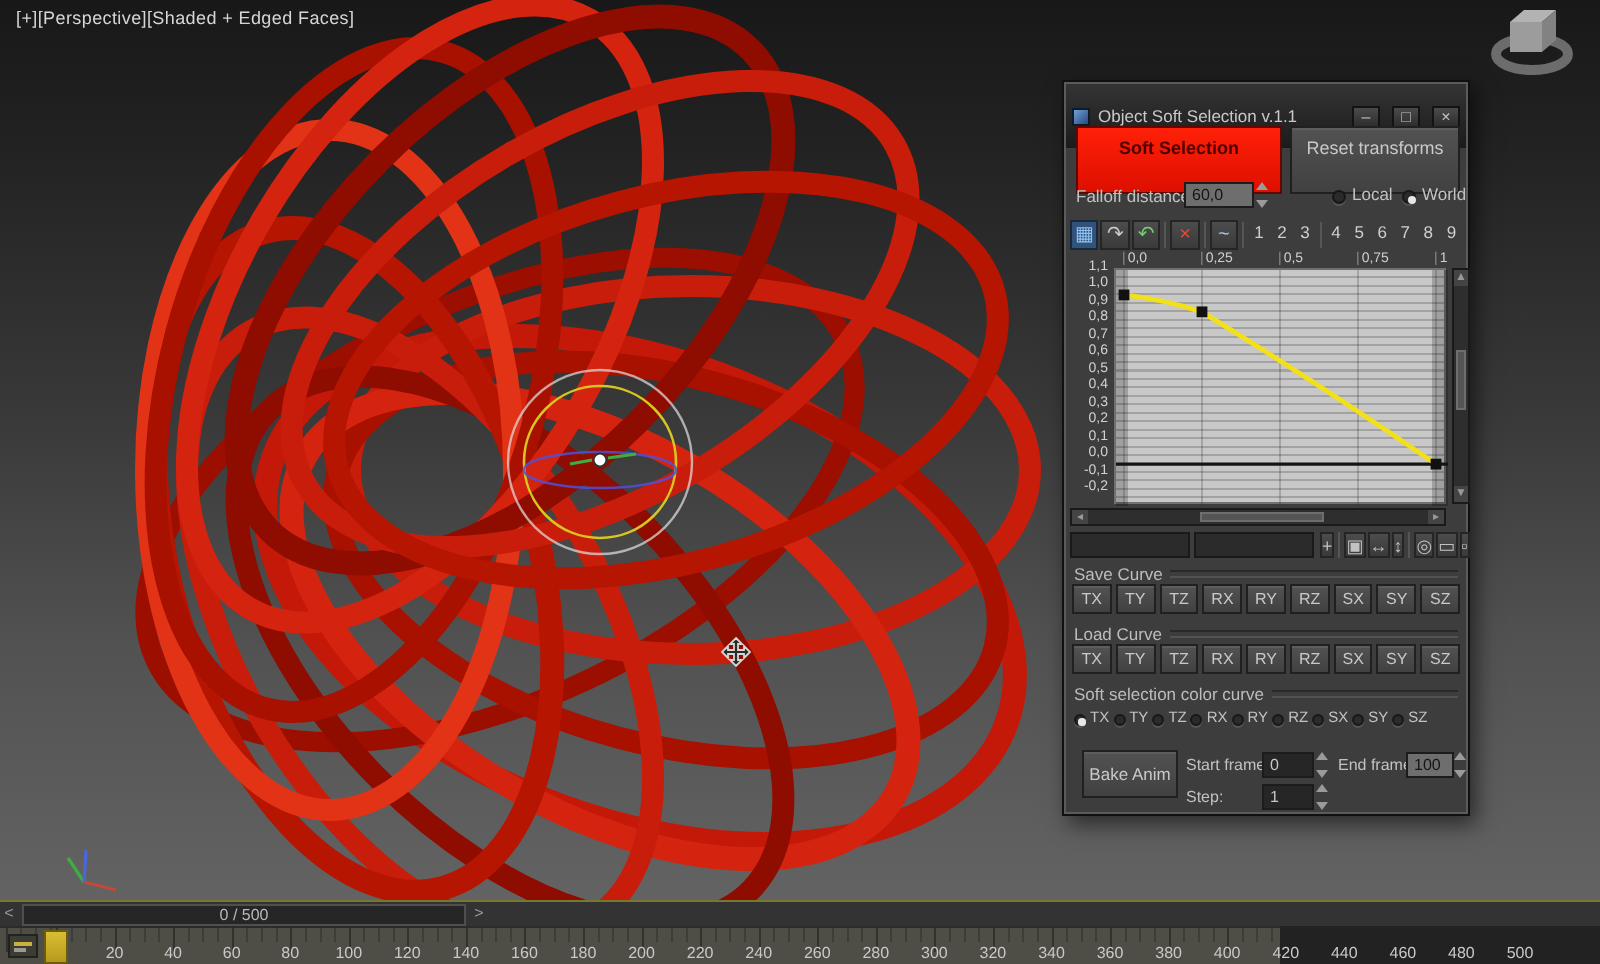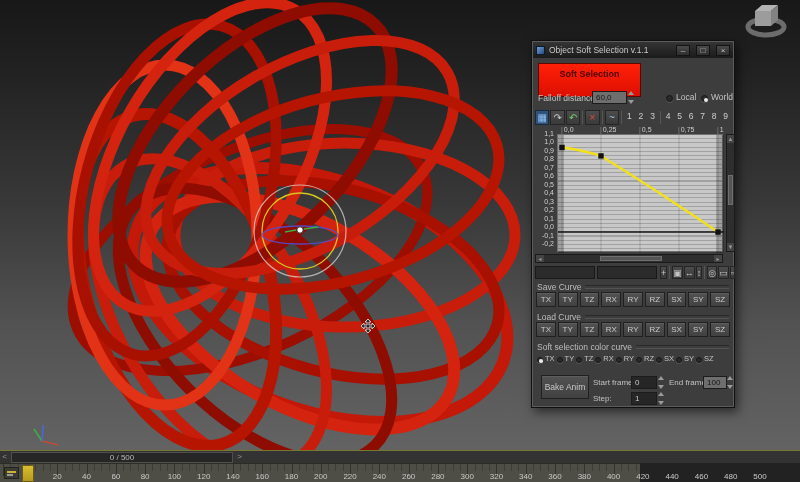--- a/index.html
+++ b/index.html
@@ -12,21 +12,21 @@
     background:linear-gradient(180deg,#181818 0%,#222 16%,#383838 45%,#525252 72%,#636363 100%);
     overflow:hidden; }
   .vp-label { position:absolute; left:8px; top:4px; font-size:9px; color:#d6d6d6; letter-spacing:.2px; z-index:3; }
   .vp-svg { position:absolute; left:0; top:0; }
 
   
   .dialog { position:absolute; left:531px; top:40px; width:204px; height:368px;
     background:#3d3d3d; border:1px solid #101010; box-shadow:0 0 0 1px #5b5b5b inset, 3px 4px 10px rgba(0,0,0,.55);
     font-size:8.5px; color:#c6c6c6; z-index:5; }
   .titlebar { position:absolute; left:1px; top:1px; right:1px; height:16px;
-    background:linear-gradient(#343434,#1b1b1b); display:flex; align-items:center; padding:0 3px; gap:4px; }
+    background:linear-gradient(#343434,#1b1b1b); display:flex; align-items:center; padding:16px 3px; gap:4px; }
   .dlg-icon { width:9px; height:9px; background:linear-gradient(135deg,#6f9fd8,#274a7d); border:1px solid #0d1a2b; }
   .dlg-title { flex:1; font-size:8.5px; color:#c9c9c9; white-space:nowrap; overflow:hidden; }
   .winbtn { width:14px; height:11px; margin-left:2px; background:linear-gradient(#4a4a4a,#2e2e2e);
     border:1px solid #131313; color:#c2c2c2; font-size:8px; line-height:9px; text-align:center; }
 
   .btn { background:linear-gradient(#525252,#414141); border:1px solid #202020;
     box-shadow:0 1px 0 #5d5d5d inset; color:#c9c9c9; text-align:center; }
   .big-btn { position:absolute; top:22px; height:34px; line-height:21px; font-size:9px; }
   .red-btn { left:6px; width:103px; background:linear-gradient(#ff2008,#dd0f00); border:1px solid #5e0600;
     box-shadow:none; color:#4c0300; font-weight:bold; }
@@ -102,20 +102,21 @@
   .mini-track-icon { position:absolute; left:4px; top:3px; width:15px; height:12px; background:#3c3c35; border:1px solid #23231e; }
   .mini-track-icon::before { content:""; position:absolute; left:2px; top:3px; right:2px; height:2px; background:#cbb13a; }
   .mini-track-icon::after { content:""; position:absolute; left:2px; bottom:2px; right:5px; height:2px; background:#9a9a90; }
 </style>
 </head>
 <body>
 
 <div class="screen">
 
   <div class="viewport">
+    <div class="vp-label">[+][Perspective][Shaded + Edged Faces]</div>
 
     <svg class="vp-svg" width="800" height="450">
 
       <g fill="none">
         <ellipse cx="320" cy="295" rx="195" ry="115" transform="rotate(20 320 295)" stroke="#c41808" stroke-width="12"></ellipse>
         <ellipse cx="250" cy="250" rx="190" ry="100" transform="rotate(155 250 250)" stroke="#9c0e00" stroke-width="10"></ellipse>
         <ellipse cx="345" cy="235" rx="170" ry="92" transform="rotate(0 345 235)" stroke="#c91d0b" stroke-width="11"></ellipse>
         <ellipse cx="333" cy="280" rx="170" ry="92" transform="rotate(15 333 280)" stroke="#a81000" stroke-width="11"></ellipse>
         <ellipse cx="300" cy="313" rx="170" ry="92" transform="rotate(30 300 313)" stroke="#d42410" stroke-width="12"></ellipse>
         <ellipse cx="255" cy="325" rx="170" ry="92" transform="rotate(45 255 325)" stroke="#8f0c00" stroke-width="11"></ellipse>
@@ -159,20 +160,21 @@
     <div class="dialog">
       <div class="titlebar">
         <span class="dlg-icon"></span>
         <span class="dlg-title">Object Soft Selection v.1.1</span>
         <span class="winbtn">–</span>
         <span class="winbtn">□</span>
         <span class="winbtn">×</span>
       </div>
 
       <div class="btn big-btn red-btn">Soft Selection</div>
+      <div class="btn big-btn reset-btn">Reset transforms</div>
 
       <div class="falloff-label">Falloff distance:</div>
       <div class="spin-field falloff-field">60,0</div>
       <div class="spin falloff-spin">
           <span class="tri-up"></span>
           <span class="tri-dn"></span>
         </div>
       <div class="radio-item" style="left:134px;top:51px;">
         <span class="rcirc"></span>
         <span>Local</span>

